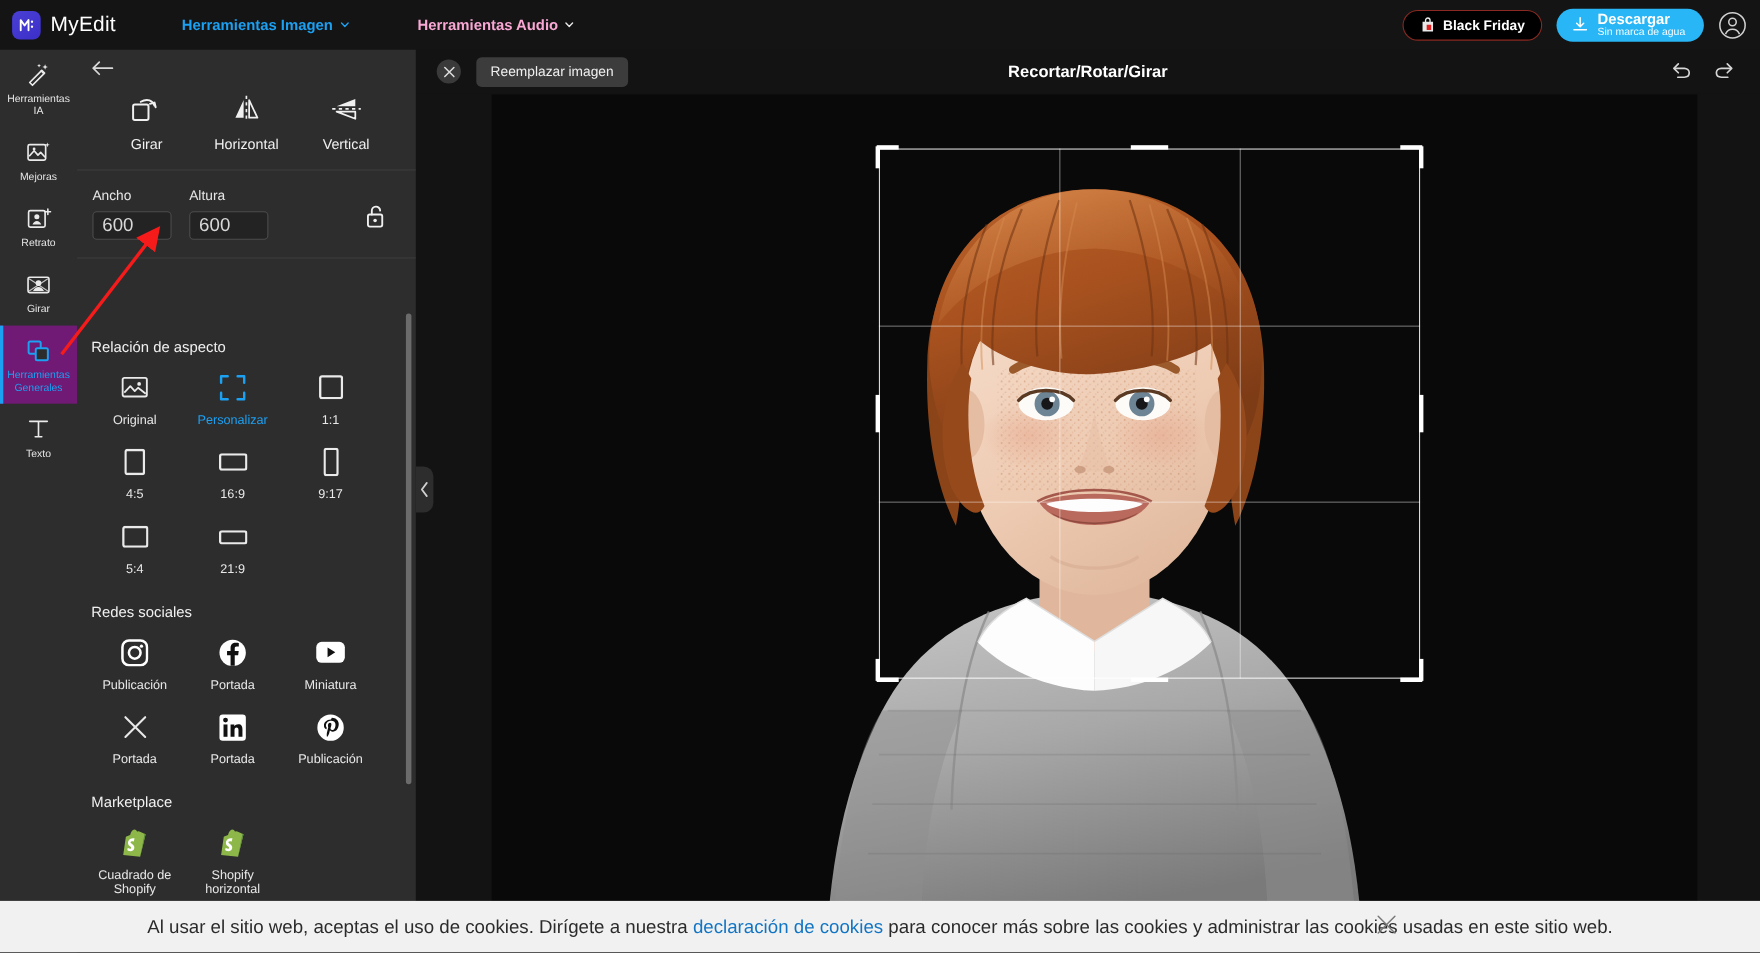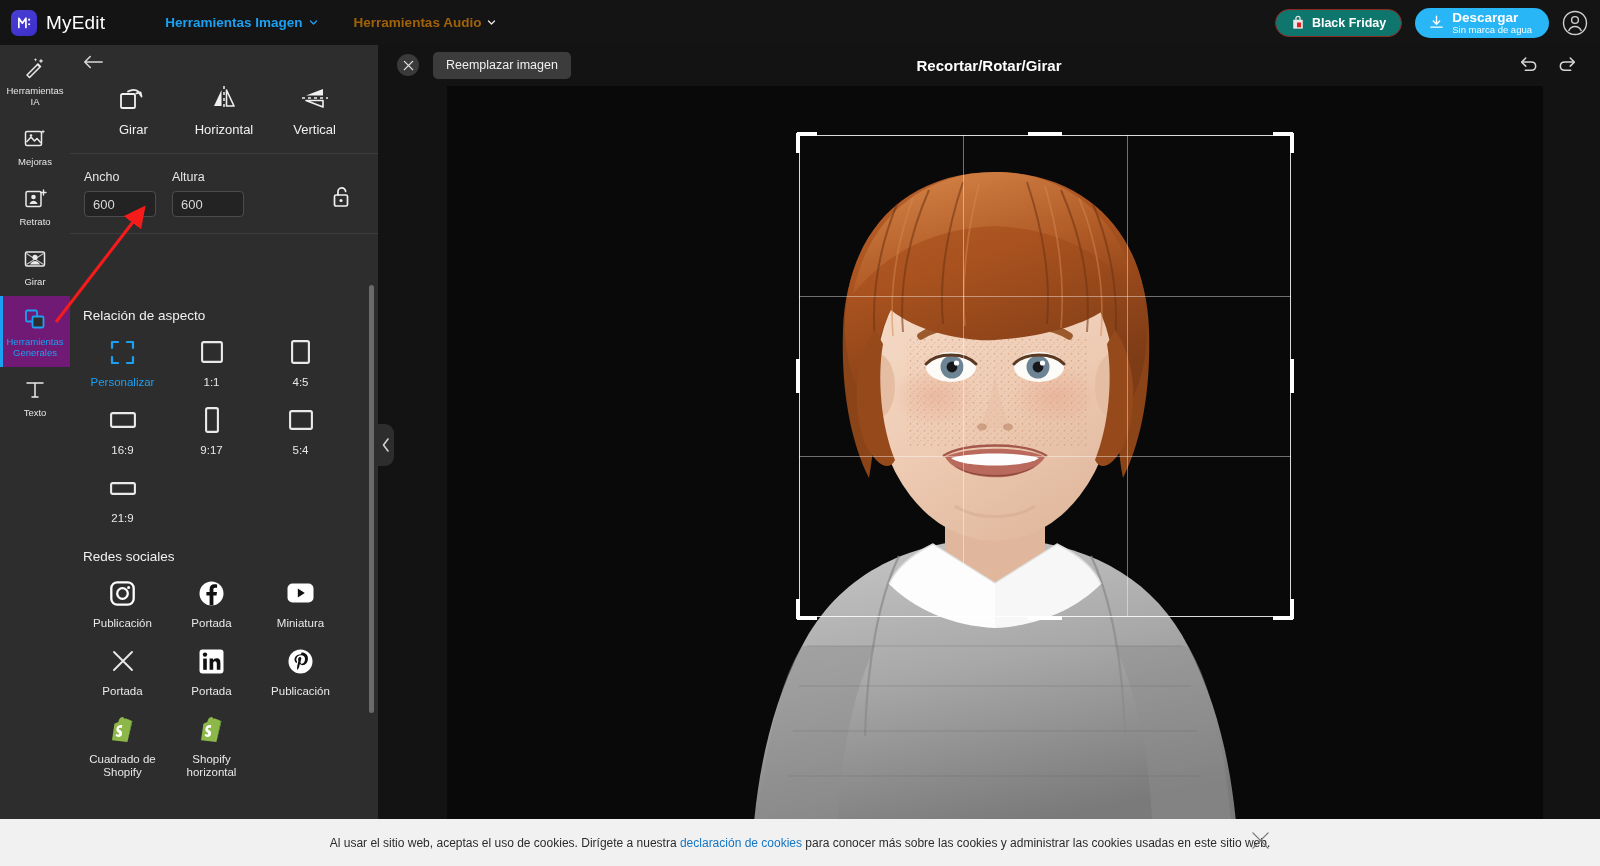--- a/index.html
+++ b/index.html
@@ -19,30 +19,30 @@
   .brand { display: flex; align-items: center; margin-left: 11px; }
   .brand-logo {
     width: 26px; height: 26px; border-radius: 7px;
     background: linear-gradient(145deg,#4a3fd4,#3b2fc9);
     display: flex; align-items: center; justify-content: center;
   }
   .brand-name { color: #fff; font-size: 19px; font-weight: 500; margin-left: 9px; letter-spacing: .2px; }
   .nav-menu { display: flex; align-items: center; margin-left: 60px; gap: 36px; }
   .nav-item { display: flex; align-items: center; gap: 6px; font-size: 13.5px; font-weight: 600; cursor: pointer; }
   .nav-item.active { color: #1ca0f2; }
-  .nav-item.plain { color: #a16207; }
+  .nav-item.plain { color: #f9a8d4; margin-left: 26px; }
   .chev { width: 9px; height: 9px; }
   .topbar-right {
     position: absolute; right: 12px; top: 0; height: 45px;
     display: flex; align-items: center; gap: 13px;
   }
   .bf-btn {
     display: flex; align-items: center; gap: 7px;
     height: 28px; padding: 0 15px; border-radius: 14px;
-    border: 1px solid #8a2a22; background: #0f766e;
+    border: 1px solid #8a2a22; background: #000000;
     color: #fff; font-size: 12.5px; font-weight: 700; cursor: pointer;
   }
   .dl-btn {
     display: flex; align-items: center; gap: 7px;
     height: 30px; padding: 0 17px 0 13px; border-radius: 15px;
     background: #29b6f6; color: #fff; cursor: pointer;
   }
   .dl-main { font-size: 13.5px; font-weight: 700; line-height: 13px; }
   .dl-sub { font-size: 9.5px; line-height: 11px; opacity: .95; }
   .avatar-btn { width: 26px; height: 26px; cursor: pointer; }
@@ -80,21 +80,21 @@
   .flip-item { display: flex; flex-direction: column; align-items: center; gap: 10px; cursor: pointer; width: 86px; }
   .flip-item .lbl { font-size: 13px; color: #f0f0f0; }
   .size-row {
     display: flex; align-items: flex-end; padding: 16px 14px 16px;
     border-bottom: 1px solid #3c3c3c; position: relative;
   }
   .size-field { display: flex; flex-direction: column; gap: 7px; margin-right: 16px; }
   .size-field .lbl { font-size: 12.5px; color: #e6e6e6; }
   .size-input {
     width: 72px; height: 26px; background: #232323; border: 1px solid #4c4c4c;
-    border-radius: 4px; color: #d8d8d8; font-size: 13px; padding: 0 8px;
+    border-radius: 4px; color: #d8d8d8; font-size: 17px; padding: 0 8px;
     font-family: "Liberation Sans", sans-serif;
   }
   .lock-btn { position: absolute; right: 26px; bottom: 20px; cursor: pointer; }
 
   .scroll-area {
     position: absolute; left: 0; top: 245px; width: 308px; height: 529px;
     overflow: hidden; padding: 0 0 0 0;
   }
   .sec-title { font-size: 13.5px; color: #f0f0f0; padding: 18px 0 4px 13px; font-weight: 400; }
   .grid3 { display: flex; flex-wrap: wrap; padding: 0 8px; }
@@ -175,21 +175,21 @@
 
   
   .annot { position: absolute; left: 0; top: 0; width: 1600px; height: 866px; z-index: 60; pointer-events: none; }
 
   
   .cookie {
     position: absolute; left: 0; bottom: 0; width: 1600px; height: 47px;
     background: #f1f1f1; display: flex; align-items: center; justify-content: center;
     z-index: 50;
   }
-  .cookie-text { font-size: 12px; color: #2b2b2b; }
+  .cookie-text { font-size: 17px; color: #2b2b2b; }
   .cookie-text a { color: #1275c4; text-decoration: none; }
   .cookie-close { position: absolute; right: 330px; cursor: pointer; }
 </style>
 </head>
 <body>
 
 <div class="app">
 
   <div class="topbar">
     <div class="brand">
@@ -355,20 +355,30 @@
           <path d="M6 10V6.8A3.8 3.8 0 0 1 13.6 6.5" stroke="#f0f0f0" stroke-width="1.7" fill="none" stroke-linecap="round"></path>
           <circle cx="9" cy="15.5" r="1.6" fill="#f0f0f0"></circle>
         </svg>
       </div>
     </div>
 
     <div class="scroll-area">
 
       <div class="sec-title">Relación de aspecto</div>
       <div class="grid3">
+        <div class="cell">
+          <div class="ico-box">
+            <svg width="25" height="22" viewBox="0 0 25 22" fill="none">
+              <rect x="1.5" y="2.5" width="22" height="17" rx="1.6" stroke="#eaeaea" stroke-width="1.7"></rect>
+              <path d="M3 16l5.5-6 4 4.5 3-3L22.5 17" stroke="#eaeaea" stroke-width="1.6" fill="none" stroke-linejoin="round"></path>
+              <circle cx="16.5" cy="8" r="1.7" fill="#eaeaea"></circle>
+            </svg>
+          </div>
+          <div class="lbl">Original</div>
+        </div>
         <div class="cell sel">
           <div class="ico-box">
             <svg width="25" height="25" viewBox="0 0 25 25" fill="none">
               <path d="M2 8V2h6M17 2h6v6M23 17v6h-6M8 23H2v-6" stroke="#1ca0f2" stroke-width="2.2" stroke-linecap="round" stroke-linejoin="round"></path>
             </svg>
           </div>
           <div class="lbl">Personalizar</div>
         </div>
         <div class="cell">
           <div class="ico-box">
@@ -473,20 +483,21 @@
           <div class="ico-box">
             <svg width="25" height="25" viewBox="0 0 25 25">
               <circle cx="12.5" cy="12.5" r="12" fill="#fff"></circle>
               <path d="M12.9 5.2c-4.2 0-6.4 2.8-6.4 5.4 0 1.5.6 2.8 1.9 3.3.2.1.4 0 .4-.2l.2-.8c.06-.2.03-.3-.1-.5-.4-.5-.6-1.1-.6-1.8 0-2.3 1.8-4.4 4.7-4.4 2.6 0 4 1.5 4 3.6 0 2.7-1.2 4.9-3 4.9-1 0-1.7-.8-1.5-1.8.3-1.2.8-2.5.8-3.3 0-.8-.4-1.5-1.3-1.5-1.1 0-1.9 1.1-1.9 2.5 0 .9.3 1.5.3 1.5l-1.2 5.1c-.35 1.5-.05 3.4 0 3.6 0 .1.2.15.25.06.1-.13 1.4-1.7 1.8-3.3l.7-2.7c.4.7 1.4 1.3 2.5 1.3 3.3 0 5.5-3 5.5-7 0-3-2.5-5.7-6.3-5.7z" fill="#111"></path>
             </svg>
           </div>
           <div class="lbl">Publicación</div>
         </div>
       </div>
 
+      <div class="sec-title">Marketplace</div>
       <div class="grid3">
         <div class="cell">
           <div class="ico-box">
             <svg width="23" height="26" viewBox="0 0 23 26">
               <path d="M14.8 2.6c-.3-.1-.8.1-1.2.4-.5-1.2-1.3-1.9-2.4-1.9-1.9 0-3.3 2.4-3.9 4.9L4.4 7.2c-.9.3-1 .4-1.1 1.3L1 24.2l15.4 1.7L21.4 5.3c-.4 0-4.2-2.2-6.6-2.7z" fill="#8db849"></path>
               <path d="M16.4 25.9L21.4 5.3c-.2 0-.6-.05-1-.15L16.4 25.9z" fill="#5a863e"></path>
               <path d="M11.2 9.7l-.6 2.3s-.7-.35-1.6-.3c-1.3.1-1.3.9-1.3 1.1.07 1.2 3.2 1.5 3.4 4.3.15 2.2-1.15 3.7-3 3.8-2.2.13-3.4-1.17-3.4-1.17l.47-2s1.23.93 2.2.87c.64-.04.87-.56.84-.93-.1-1.56-2.64-1.47-2.83-4.03-.15-2.15 1.26-4.33 4.38-4.53 1.17-.07 1.76.26 1.76.26z" fill="#fff"></path>
             </svg>
           </div>
           <div class="lbl">Cuadrado de Shopify</div>

